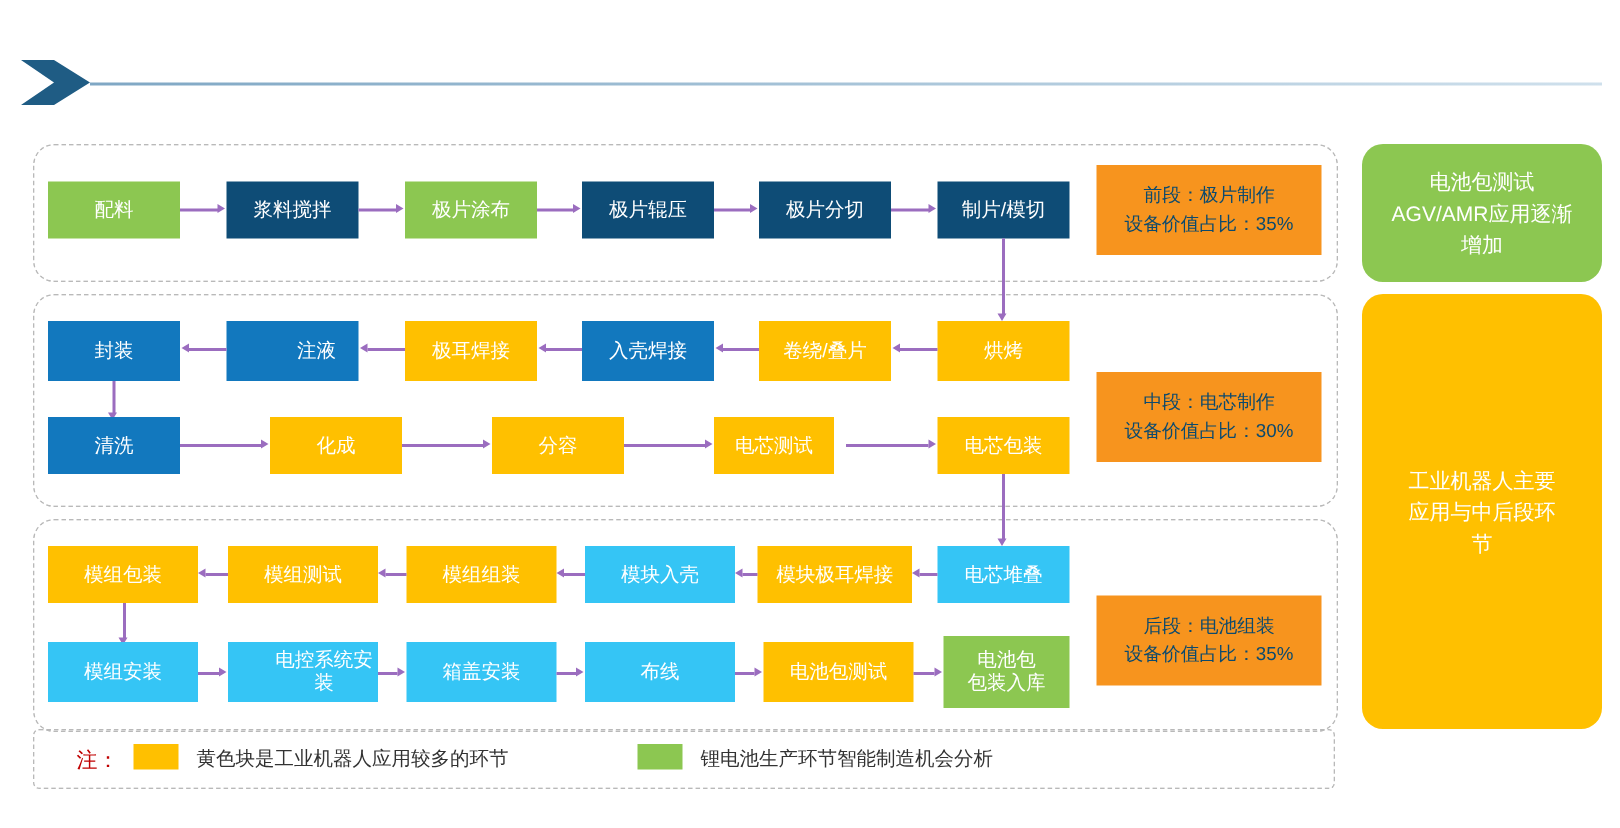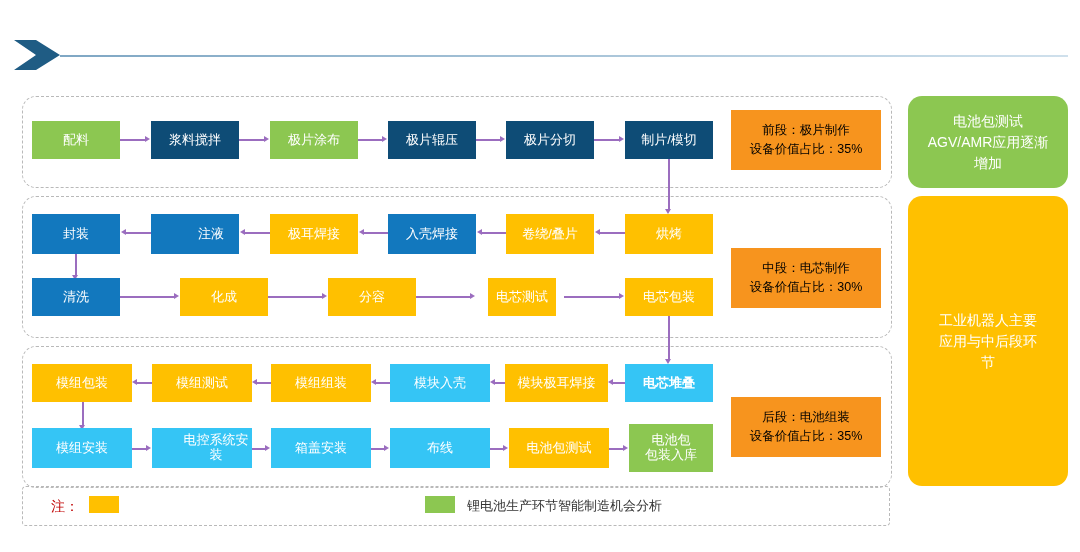--- a/index.html
+++ b/index.html
@@ -44,21 +44,21 @@
   }
   .c-green {background:#8CC751;}
   .c-navy  {background:#0E4C76;}
   .c-blue  {background:#1278BE;}
   .c-amber {background:#FFC000;}
   .c-cyan  {background:#35C5F5;}
   
   .note-box{
     position:absolute;
     background:#F7941E;
-    color:#000000;
+    color:#0c4a6e;
     font-size:12.5px;
     line-height:1.5;
     display:flex;align-items:center;justify-content:center;
     text-align:center;
     white-space:pre-line;
     box-sizing:border-box;
   }
   
   .side-box{
     position:absolute;
@@ -148,41 +148,41 @@
 <div class="head head-left" style="left:477px;top:229px;"></div>
 <div class="hline" style="left:600px;top:232px;width:25px;"></div>
 <div class="head head-left" style="left:595px;top:229px;"></div>
 
 <div class="vline" style="left:75px;top:254px;height:22px;"></div>
 <div class="head head-down" style="left:72px;top:275px;"></div>
 
 <div class="node c-blue" style="left:32px;top:278px;width:88px;height:38px;">清洗</div>
 <div class="node c-amber" style="left:180px;top:278px;width:88px;height:38px;">化成</div>
 <div class="node c-amber" style="left:328px;top:278px;width:88px;height:38px;">分容</div>
-<div class="node c-amber" style="left:488px;top:278px;width:68px;height:38px;">电芯测试</div>
+<div class="node c-amber" style="left:476px;top:278px;width:80px;height:38px;">电芯测试</div>
 <div class="node c-amber" style="left:625px;top:278px;width:88px;height:38px;">电芯包装</div>
 
 <div class="hline" style="left:120px;top:296px;width:54px;"></div>
 <div class="head head-right" style="left:174px;top:293px;"></div>
 <div class="hline" style="left:268px;top:296px;width:54px;"></div>
 <div class="head head-right" style="left:322px;top:293px;"></div>
 <div class="hline" style="left:416px;top:296px;width:54px;"></div>
 <div class="head head-right" style="left:470px;top:293px;"></div>
 <div class="hline" style="left:564px;top:296px;width:55px;"></div>
 <div class="head head-right" style="left:619px;top:293px;"></div>
 
 <div class="vline" style="left:668px;top:316px;height:44px;"></div>
 <div class="head head-down" style="left:665px;top:359px;"></div>
 
 <div class="node c-amber" style="left:32px;top:364px;width:100px;height:38px;">模组包装</div>
 <div class="node c-amber" style="left:152px;top:364px;width:100px;height:38px;">模组测试</div>
 <div class="node c-amber" style="left:271px;top:364px;width:100px;height:38px;">模组组装</div>
 <div class="node c-cyan" style="left:390px;top:364px;width:100px;height:38px;">模块入壳</div>
 <div class="node c-amber" style="left:505px;top:364px;width:103px;height:38px;">模块极耳焊接</div>
-<div class="node c-cyan" style="left:625px;top:364px;width:88px;height:38px;font-weight:bold;">电芯堆叠</div>
+<div class="node c-cyan" style="left:625px;top:364px;width:88px;height:38px;">电芯堆叠</div>
 <div class="note-box" style="left:731px;top:397px;width:150px;height:60px;">后段：电池组装
 设备价值占比：35%</div>
 
 <div class="hline" style="left:137px;top:382px;width:15px;"></div>
 <div class="head head-left" style="left:132px;top:379px;"></div>
 <div class="hline" style="left:257px;top:382px;width:14px;"></div>
 <div class="head head-left" style="left:252px;top:379px;"></div>
 <div class="hline" style="left:376px;top:382px;width:14px;"></div>
 <div class="head head-left" style="left:371px;top:379px;"></div>
 <div class="hline" style="left:495px;top:382px;width:10px;"></div>
@@ -215,15 +215,16 @@
 <div class="side-box" id="side-green">电池包测试
 AGV/AMR应用逐渐
 增加</div>
 <div class="side-box" id="side-orange">工业机器人主要
 应用与中后段环
 节</div>
 
 <div id="legend">
   <div id="legend-label">注：</div>
   <div class="sw sw-amber" style="left:66px;"></div>
+  <div class="legend-text" style="left:108px;">黄色块是工业机器人应用较多的环节</div>
   <div class="sw sw-green" style="left:402px;"></div>
   <div class="legend-text" style="left:444px;">锂电池生产环节智能制造机会分析</div>
 </div>
 
 </body></html>

